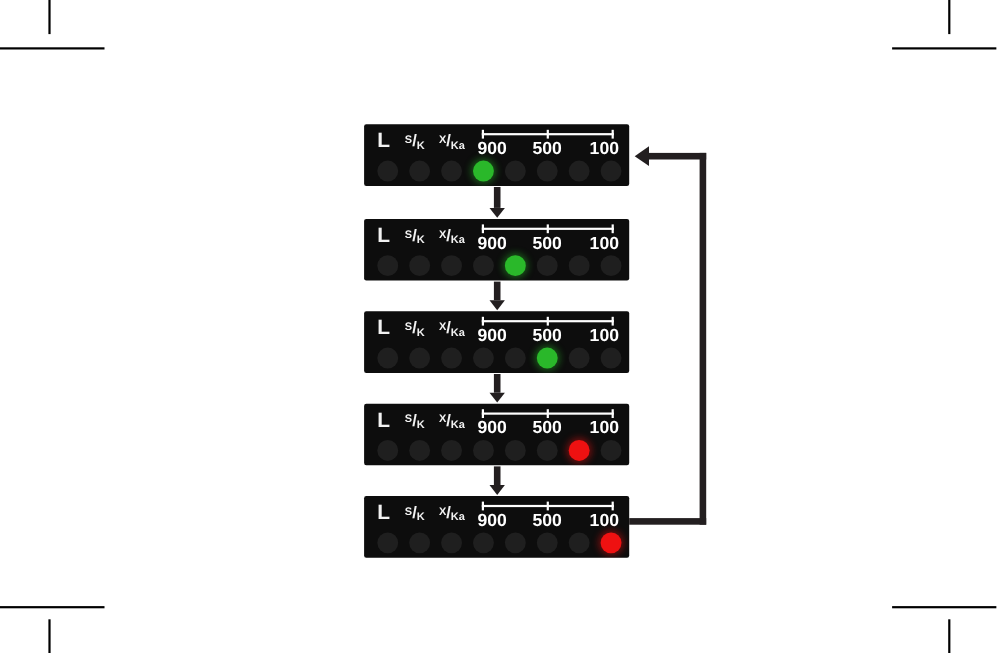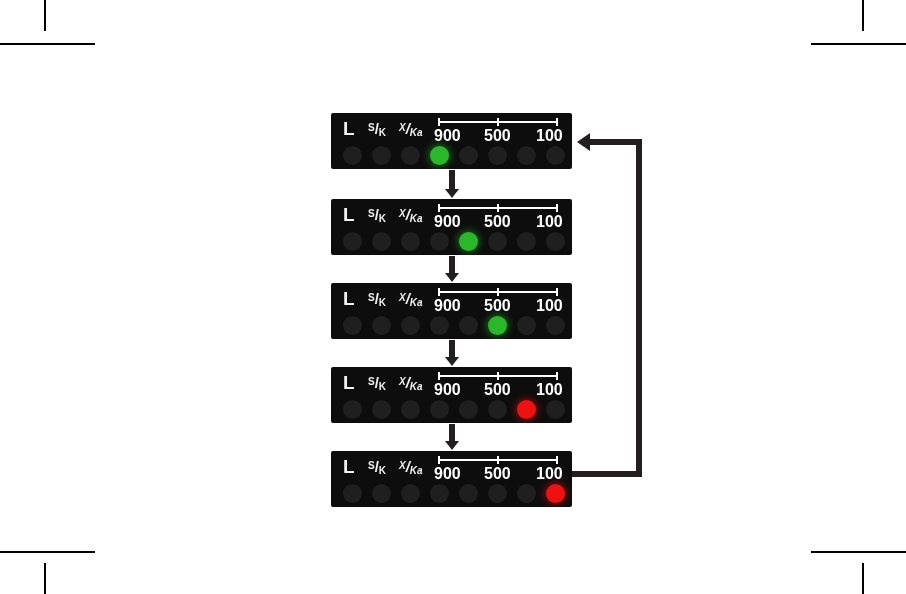--- a/index.html
+++ b/index.html
@@ -64,21 +64,21 @@
     left: 12px;
     top: 6px;
     font-size: 19px;
     letter-spacing: 0px;
   }
   .band-frac {
     top: 7px;
     font-size: 11px;
   }
   .band-sk  { left: 37px; }
-  .band-xka { left: 68px; font-style: italic; }
+  .band-xka { left: 68px; }
   .band-frac .num {
     font-size: 10px;
     position: relative;
     top: -2px;
   }
   .band-frac .slash {
     font-size: 15px;
     position: relative;
     top: 1px;
   }

